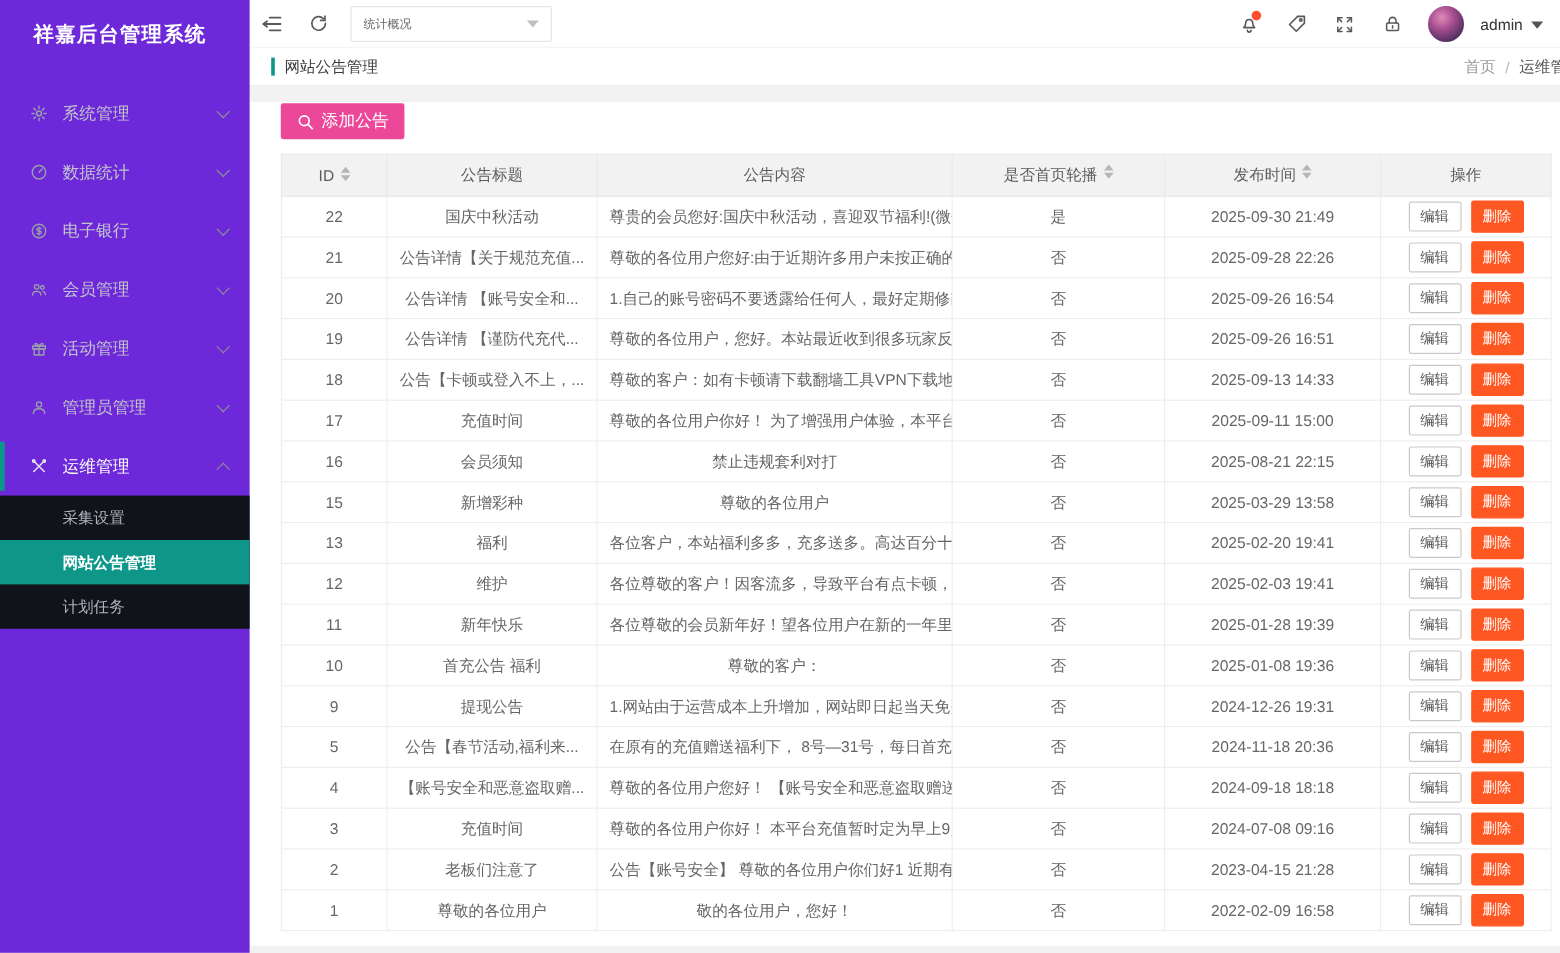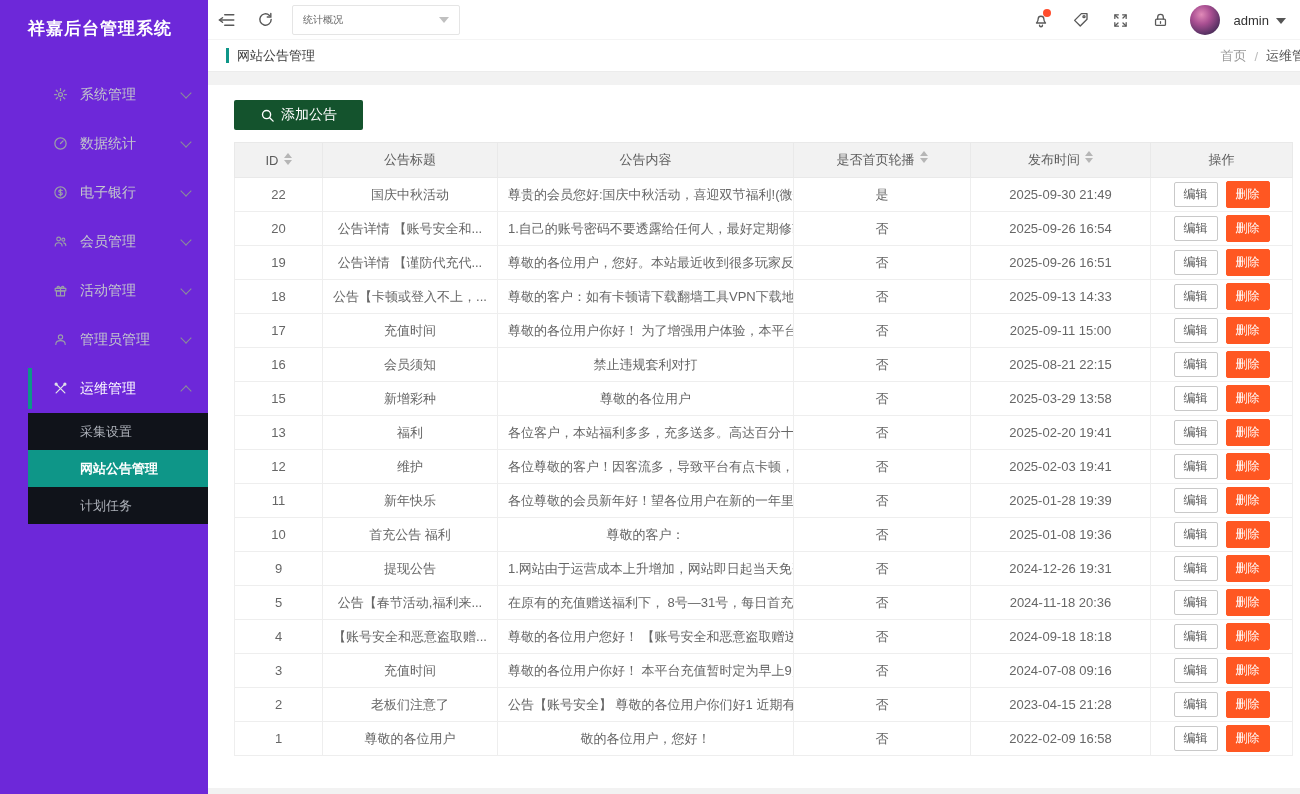--- a/index.html
+++ b/index.html
@@ -4,21 +4,21 @@
 <style>
   * { margin:0; padding:0; box-sizing:border-box; }
   html,body { width:1300px; height:794px; overflow:hidden;
     font-family:"Liberation Sans","DejaVu Sans",sans-serif; background:#f2f2f2; }
 
   
   .sidebar { position:absolute; left:0; top:0; width:208px; height:794px;
     background:#6d28d9; color:#c2c5cc; z-index:5; }
   .brand { height:56px; display:flex; align-items:center; padding-left:28px;
     color:#fff; font-size:17px; font-weight:bold; letter-spacing:1px; }
-  .menu { margin-top:14px;margin-left:28px; }
+  .menu { margin-top:14px; }
   .menu-item { position:relative; height:49px; display:flex; align-items:center;
     padding:0 18px 0 24px; cursor:pointer; font-size:14px; color:#c2c5cc; }
   .menu-item .mi-icon { width:16px; height:16px; margin-right:12px; display:inline-flex;
     align-items:center; justify-content:center; color:#9b9fa8; }
   .menu-item .mi-label { flex:1; }
   .menu-item.expanded { color:#fff; }
   .menu-item.expanded .mi-icon { color:#e2e4e8; }
   .accent-bar { position:absolute; left:0; top:4px; bottom:4px; width:4px; background:#0e9688; }
   .chev { width:8px; height:8px; border-right:1.5px solid #8a8e97; border-bottom:1.5px solid #8a8e97;
     transform:rotate(45deg); margin-top:-4px; }
@@ -56,22 +56,22 @@
     padding-left:18px; border-bottom:1px solid #ececec; overflow:hidden; }
   .crumb-marker { width:3px; height:15px; background:#0e9688; margin-right:8px; }
   .crumb-title { font-size:13px; color:#3c3c3c; }
   .crumb-right { position:absolute; right:-18px; top:0; height:32px; display:flex; align-items:center;
     gap:8px; font-size:13px; white-space:nowrap; }
   .crumb-home { color:#9a9a9a; cursor:pointer; }
   .crumb-sep { color:#bbb; }
   .crumb-cur { color:#555; }
 
   .card { position:absolute; left:0; top:85px; width:1092px; height:703px; background:#fff; overflow:hidden; }
-  .add-btn { margin:15px 0 12px 26px; height:30px; display:inline-flex; align-items:center; gap:6px;
-    background:#14532d; color:#fff; border:none; border-radius:2px; padding:0 26px; font-size:14px;
+  .add-btn { margin:1px 0 12px 26px; height:30px; display:inline-flex; align-items:center; gap:6px;
+    background:#ec4899; color:#fff; border:none; border-radius:2px; padding:0 13px; font-size:14px;
     cursor:pointer; font-family:inherit; }
 
   
   .tbl-wrap { margin-left:26px; width:1058px; }
   table { border-collapse:collapse; table-layout:fixed; width:1058px; font-size:13px; }
   col.c0{width:88px} col.c1{width:175px} col.c2{width:296px} col.c3{width:177px} col.c4{width:180px} col.c5{width:142px}
   th { background:#f2f2f2; color:#5c5c5c; font-weight:normal; height:35px; border:1px solid #e9e9e9; }
   td { color:#666; height:34px; border:1px solid #eee; text-align:center; padding:0 10px;
     white-space:nowrap; overflow:hidden; }
   td.left { text-align:left; }
@@ -301,20 +301,28 @@
         <tbody>
             <tr>
               <td>22</td>
               <td>国庆中秋活动</td>
               <td class="left">尊贵的会员您好:国庆中秋活动，喜迎双节福利!(微信</td>
               <td>是</td>
               <td>2025-09-30 21:49</td>
               <td><button class="btn-edit">编辑</button><button class="btn-del">删除</button></td>
             </tr>
             <tr>
+              <td>21</td>
+              <td>公告详情【关于规范充值...</td>
+              <td class="left">尊敬的各位用户您好:由于近期许多用户未按正确的</td>
+              <td>否</td>
+              <td>2025-09-28 22:26</td>
+              <td><button class="btn-edit">编辑</button><button class="btn-del">删除</button></td>
+            </tr>
+            <tr>
               <td>20</td>
               <td>公告详情 【账号安全和...</td>
               <td class="left">1.自己的账号密码不要透露给任何人，最好定期修改</td>
               <td>否</td>
               <td>2025-09-26 16:54</td>
               <td><button class="btn-edit">编辑</button><button class="btn-del">删除</button></td>
             </tr>
             <tr>
               <td>19</td>
               <td>公告详情 【谨防代充代...</td>

